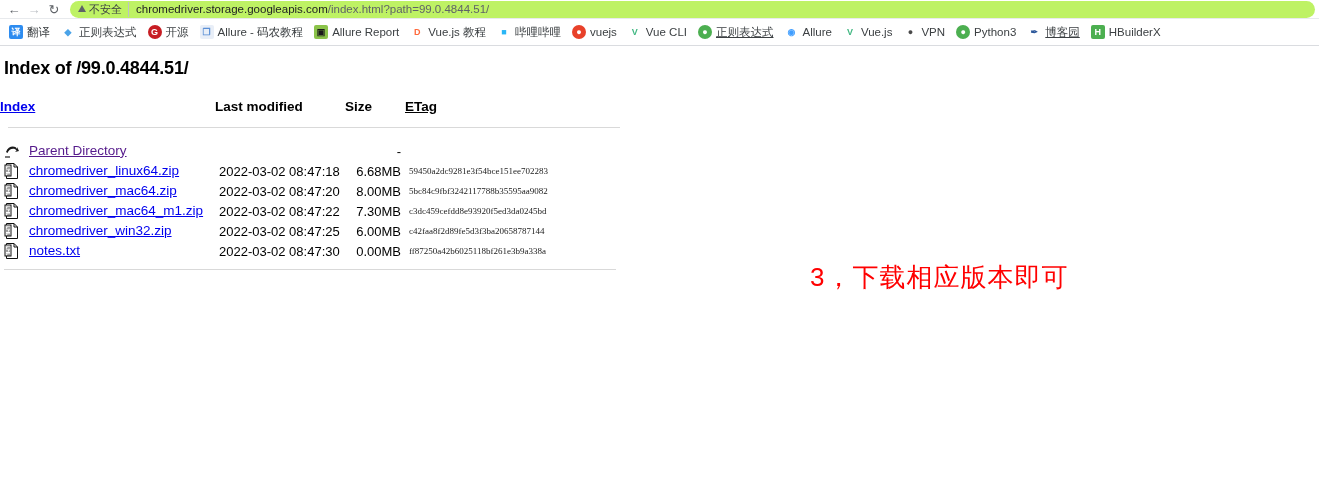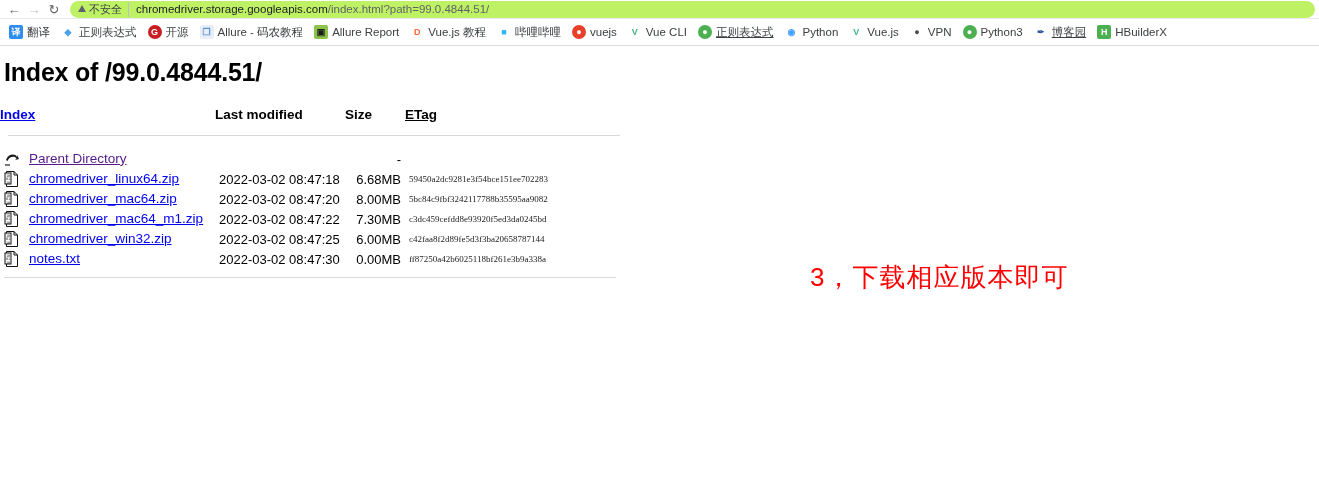--- a/index.html
+++ b/index.html
@@ -115,21 +115,21 @@
   .ico-circle { border-radius: 50%; }
 
   
   #page-content {
     position: relative;
     padding: 0;
     background: #ffffff;
     height: 453px;
   }
   #page-title {
-    font-size: 25px;
+    font-size: 18px;
     font-weight: bold;
     color: #000000;
     margin: 12px 0 0 4px;
     letter-spacing: -0.2px;
   }
 
   #listing {
     margin: 20px 0 0 0;
     width: 616px;
   }
@@ -271,21 +271,21 @@
     <div class="bookmark">
       <span class="bm-ico" style="background: rgb(255, 255, 255); color: rgb(66, 184, 131);">V</span>
       <span class="bm-label">Vue CLI</span>
     </div>
     <div class="bookmark">
       <span class="bm-ico ico-circle" style="background: rgb(76, 175, 80); color: rgb(255, 255, 255);">●</span>
       <span class="bm-label" style="text-decoration: underline;">正则表达式</span>
     </div>
     <div class="bookmark">
       <span class="bm-ico ico-circle" style="background: rgb(255, 255, 255); color: rgb(64, 158, 255);">◉</span>
-      <span class="bm-label">Python</span>
+      <span class="bm-label">Allure</span>
     </div>
     <div class="bookmark">
       <span class="bm-ico" style="background: rgb(255, 255, 255); color: rgb(66, 184, 131);">V</span>
       <span class="bm-label">Vue.js</span>
     </div>
     <div class="bookmark">
       <span class="bm-ico ico-circle" style="background: rgb(255, 255, 255); color: rgb(74, 74, 74);">●</span>
       <span class="bm-label">VPN</span>
     </div>
     <div class="bookmark">

